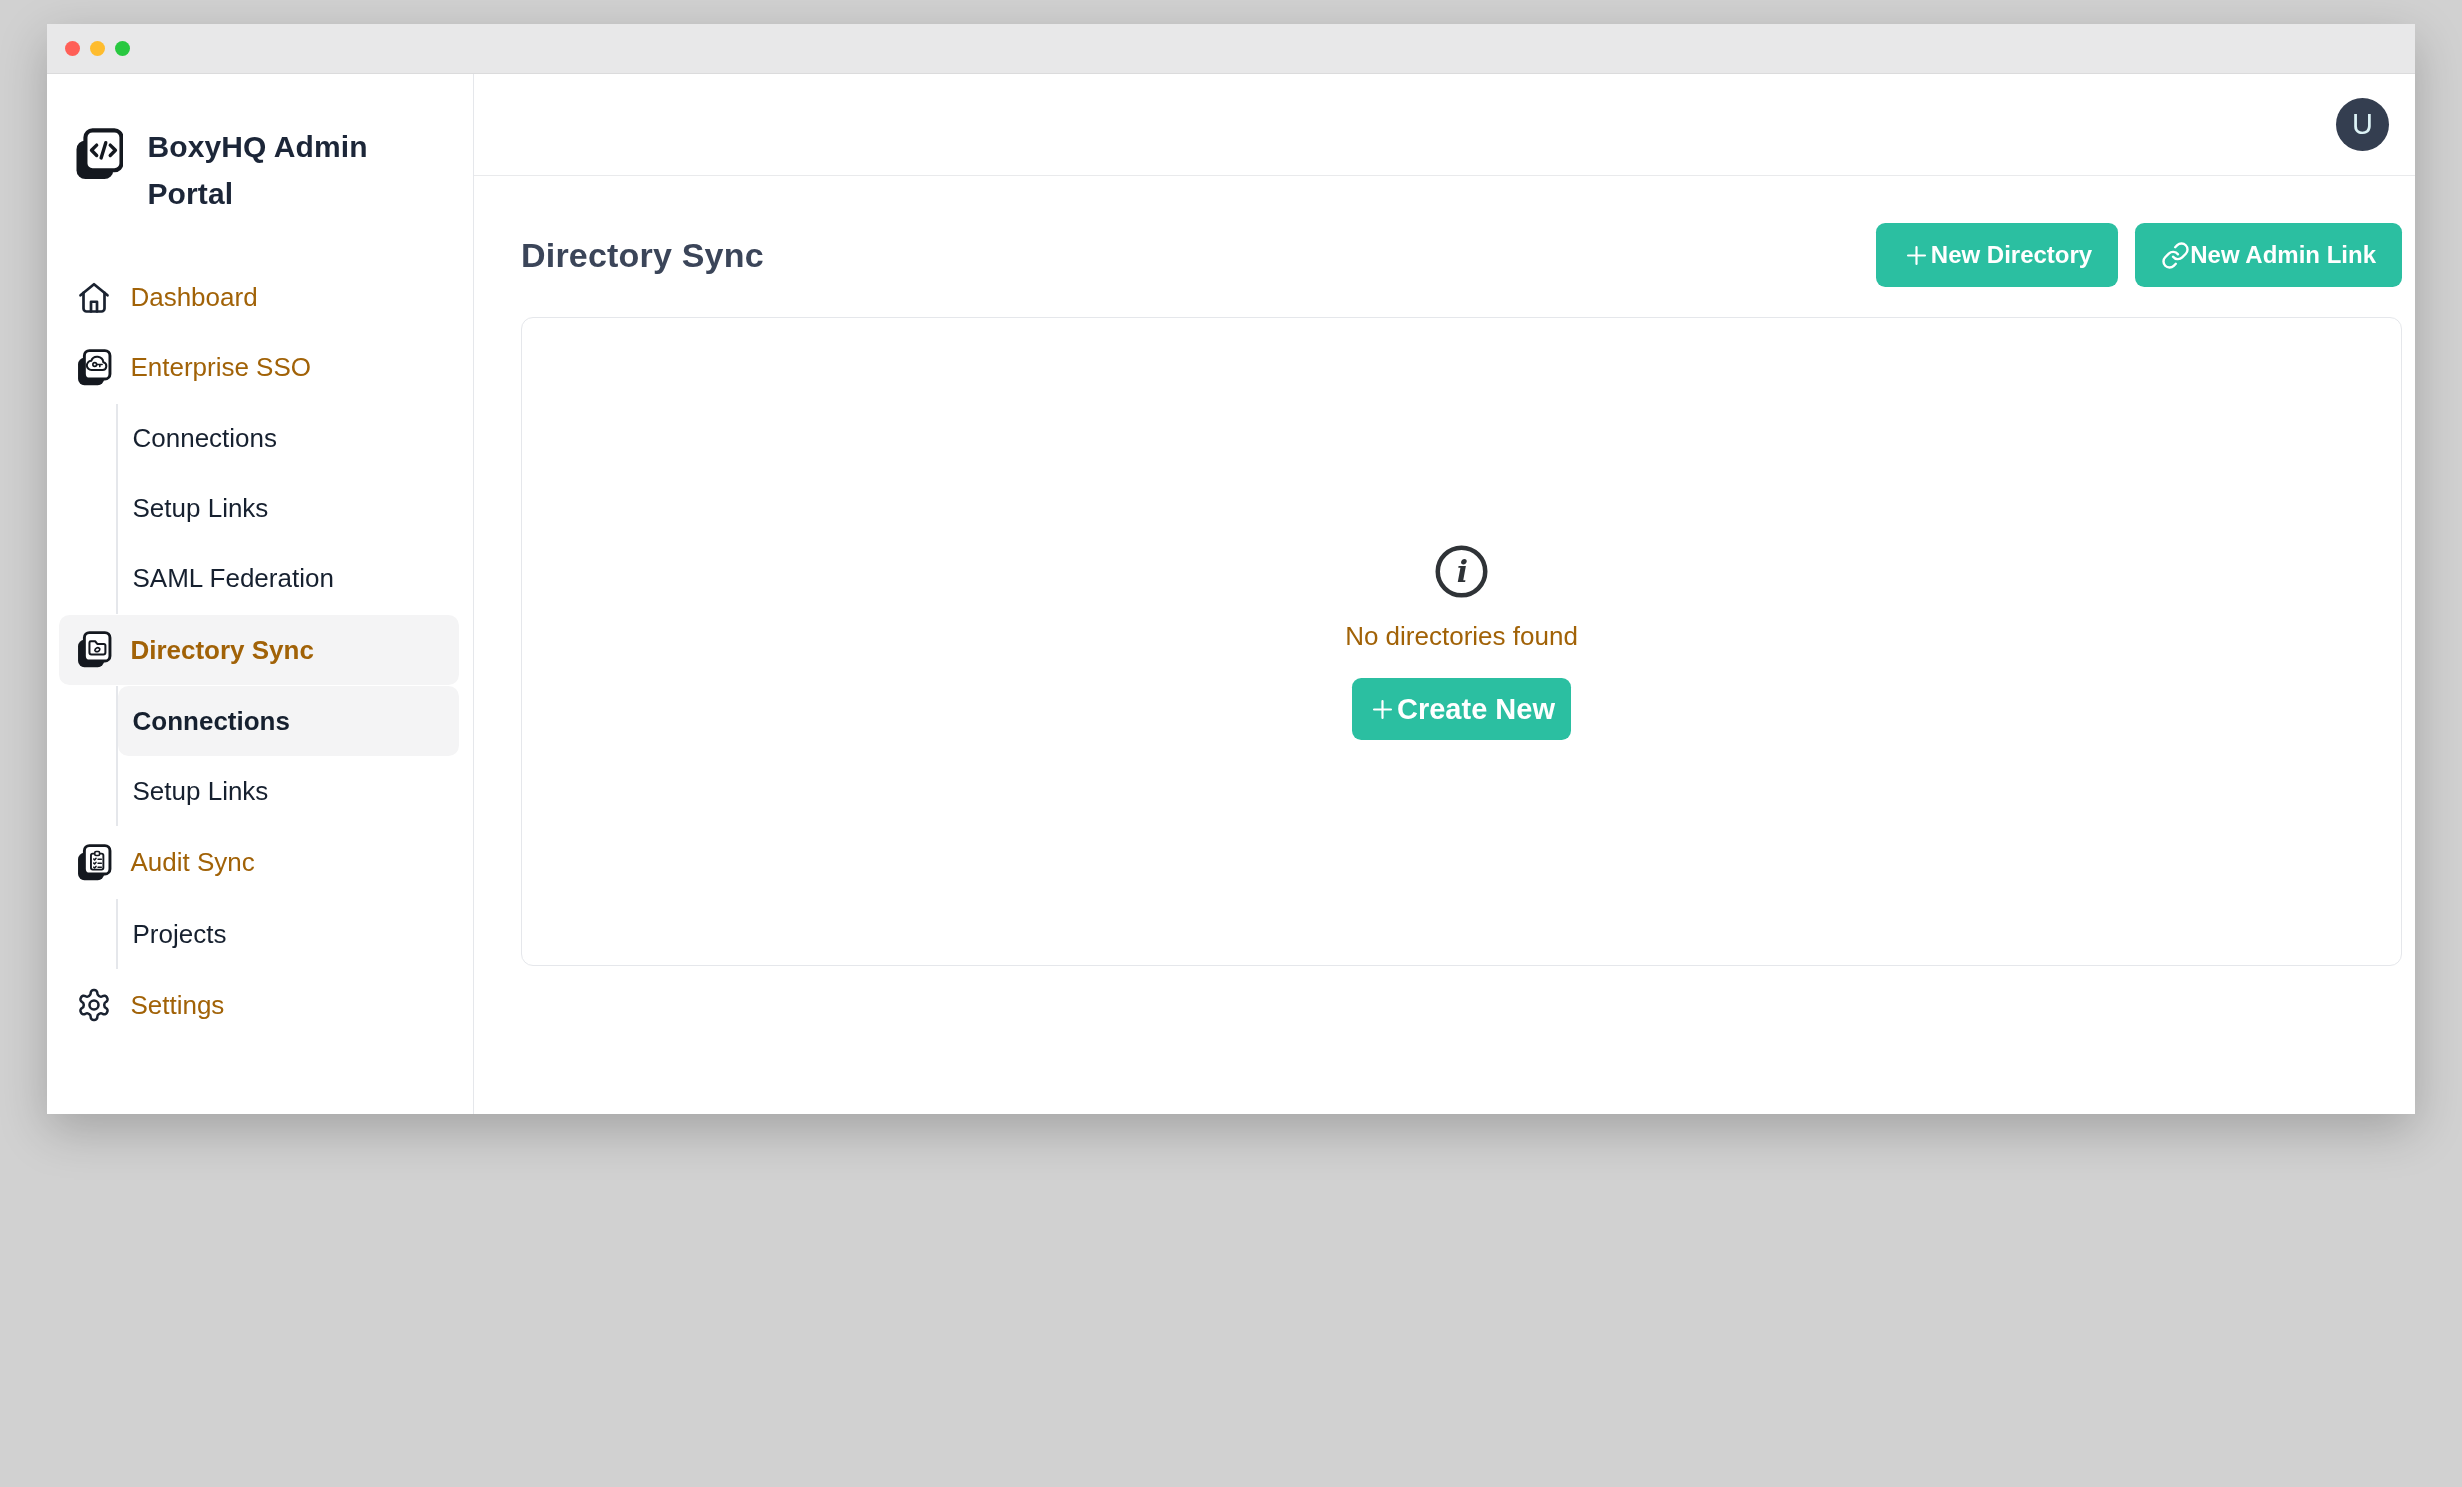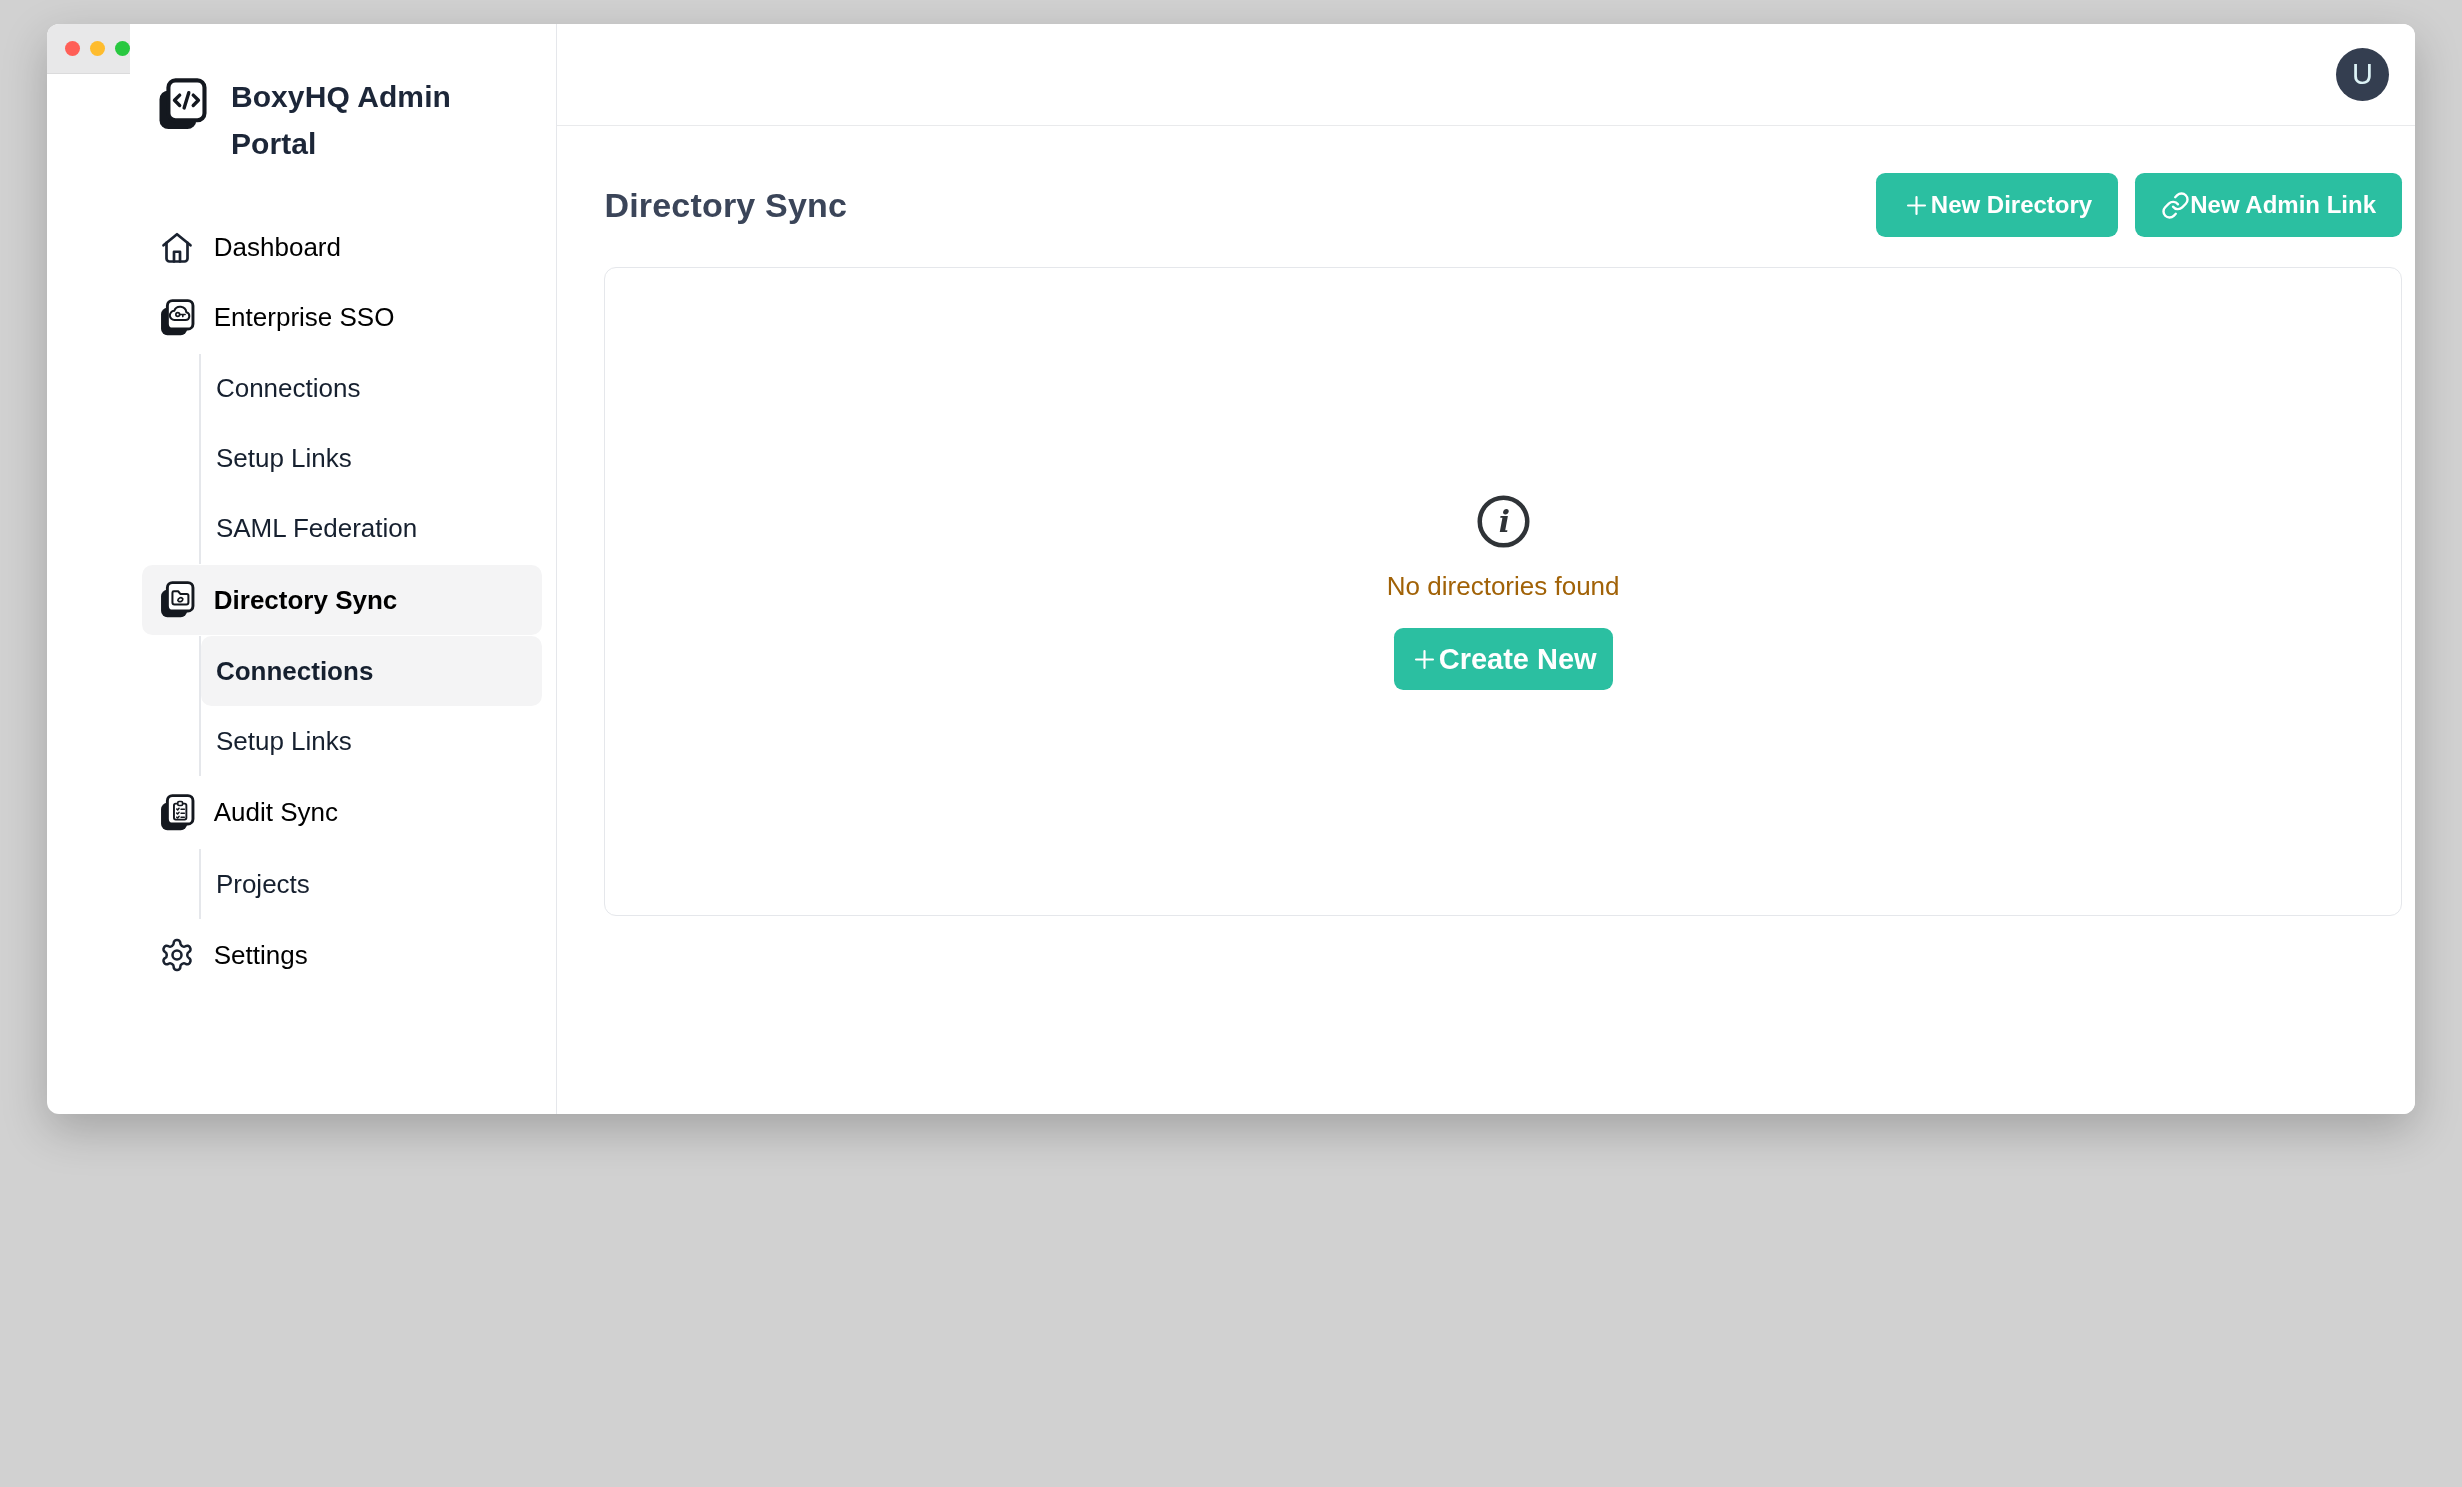--- a/index.html
+++ b/index.html
@@ -5,23 +5,23 @@
   html,body{margin:0;padding:0;}
   body{
     width:2462px;height:1488px;
     background:#d1d1d1;
     font-family:"Liberation Sans", sans-serif;
     overflow:hidden;
     position:relative;
   }
   .window{
     position:absolute;left:47px;top:24px;width:2368px;height:1090px;
-    background:#ffffff;border-radius:12px;overflow:hidden;
+    background:#ffffff;border-radius:0;overflow:hidden;
     box-shadow:0 16px 46px rgba(0,0,0,.22);
-    display:flex;flex-direction:row;
+    display:flex;flex-direction:column;
   }
   
   .titlebar{
     height:49px;flex:none;background:#e8e8e9;border-bottom:1.3px solid #dbdbdc;
     display:flex;align-items:center;padding-left:18.4px;gap:10px;
   }
   .light{width:15px;height:15px;border-radius:50%;display:inline-block;}
   .light.red{background:var(--traffic-red,#ff5f57);}
   .light.yellow{background:var(--traffic-yellow,#febc2e);}
   .light.green{background:var(--traffic-green,#28c840);}
@@ -35,21 +35,21 @@
   .logo{display:flex;align-items:flex-start;gap:24px;margin:6.6px 0 46px 14.5px;}
   .logo-icon{width:50px;height:54px;flex:none;margin-top:5.3px;}
   .logo-title{
     width:230px;font-size:30px;line-height:47px;font-weight:700;
     color:#1c2638;letter-spacing:0.1px;
   }
   .nav{display:flex;flex-direction:column;}
   .nav-row{
     height:70px;display:flex;align-items:center;gap:18.4px;
     padding:0 17px;border-radius:10.5px;cursor:pointer;
-    font-size:26px;color:#000000;
+    font-size:26px;color:#a16207;
   }
   .nav-row.active{background:#f4f4f5;font-weight:700;}
   .nav-icon{width:36px;height:38px;flex:none;display:flex;align-items:center;justify-content:center;}
   .nav-icon svg{width:100%;height:100%;}
   .flat-icon{width:33px;height:33px;}
   .subgroup{
     margin:1.3px 0 1.3px 57px;border-left:2.6px solid #e5e7eb;
     display:flex;flex-direction:column;text-align:right;
   }
   .sub-row{

